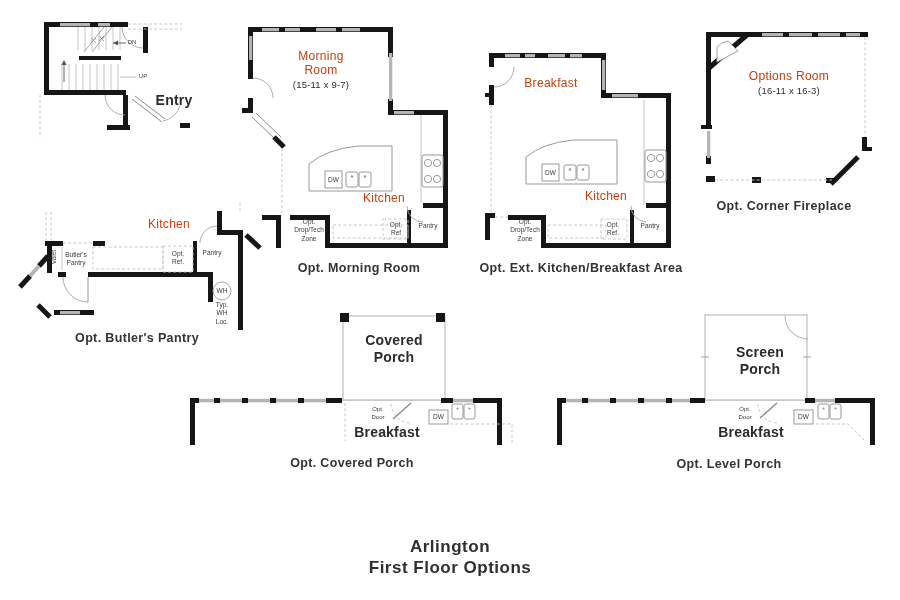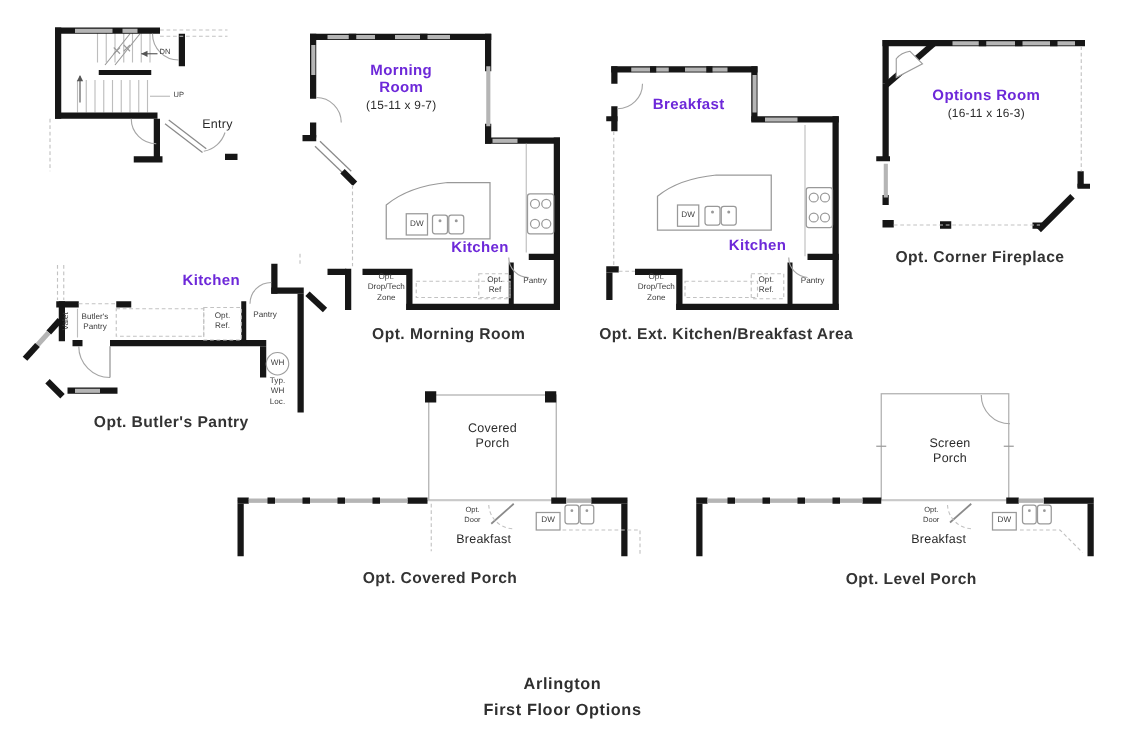--- a/index.html
+++ b/index.html
@@ -3,27 +3,27 @@
 <meta charset="utf-8">
 <style>
   html,body{margin:0;padding:0;background:#fff}
   .stage{position:relative;width:900px;height:600px;background:#ffffff;
          font-family:"Liberation Sans",sans-serif;overflow:hidden}
   .stage svg{position:absolute;left:0;top:0}
   .lbl{position:absolute;transform:translate(-50%,-50%);text-align:center;
        color:#2d2d2d;white-space:nowrap;line-height:1.2}
   .wrap{white-space:normal}
   .cap{font-size:12.5px;font-weight:700;letter-spacing:.35px;color:#333}
-  .room{font-size:12px;font-weight:700;letter-spacing:.3px;color:#6d28d9;line-height:1.18}
-  .room-sm{font-size:10px;font-weight:400;letter-spacing:.2px;color:#2b2b2b;line-height:1.18}
+  .room{font-size:12px;font-weight:400;letter-spacing:.3px;color:#c2410c;line-height:1.18}
+  .room-sm{font-size:14px;font-weight:700;letter-spacing:.2px;color:#2b2b2b;line-height:1.18}
   .dims{font-size:9.5px;color:#2b2b2b;letter-spacing:.2px}
   .tiny{font-size:6.5px;color:#3a3a3a;line-height:1.3}
   .nano{font-size:6px;color:#3a3a3a;line-height:1.25}
   .vert{writing-mode:vertical-rl;transform:translate(-50%,-50%) rotate(180deg)}
-  .title1{font-size:13px;font-weight:700;color:#2f2f2f;letter-spacing:.5px}
+  .title1{font-size:17px;font-weight:700;color:#2f2f2f;letter-spacing:.5px}
 </style>
 </head>
 <body>
 
 <div class="stage">
 
 <svg width="900" height="600" viewBox="0 0 900 600">
 
   <g>
     <g stroke="#bdbdbd" stroke-width="0.9">

